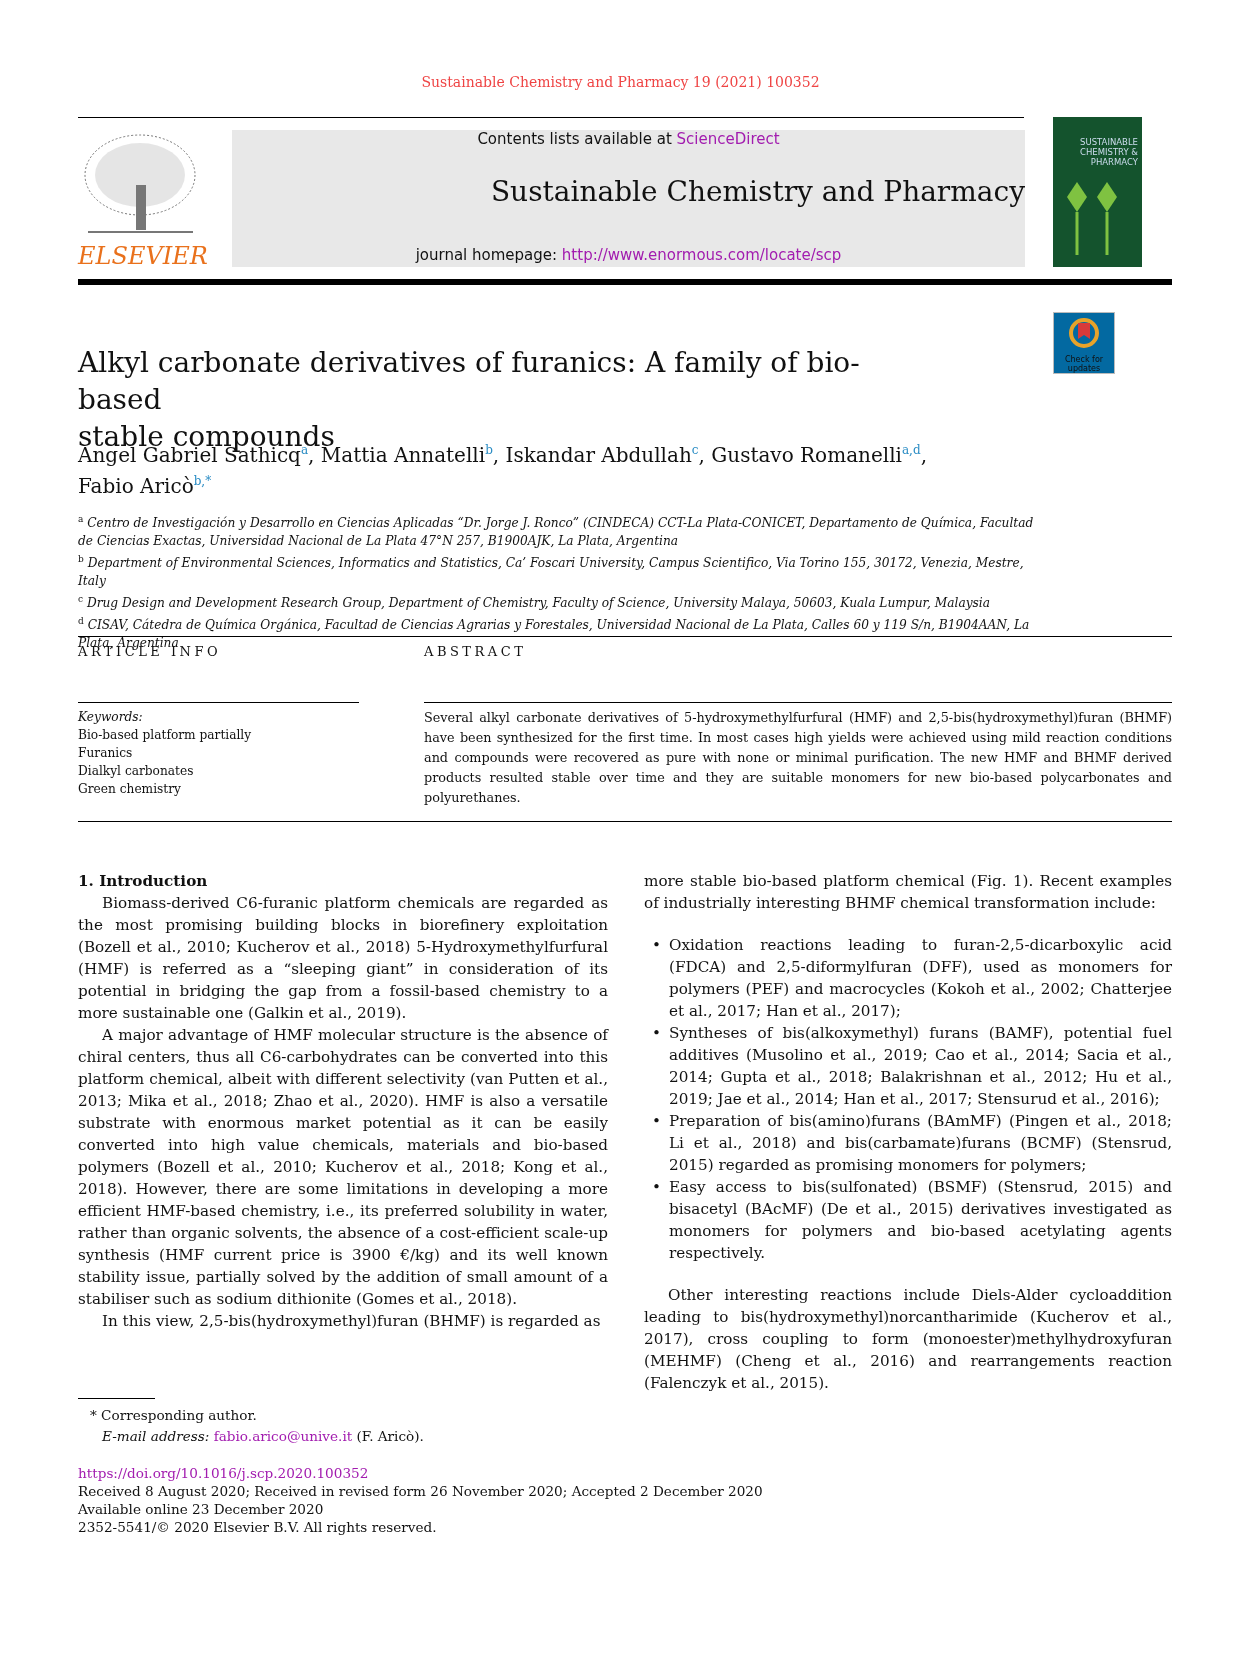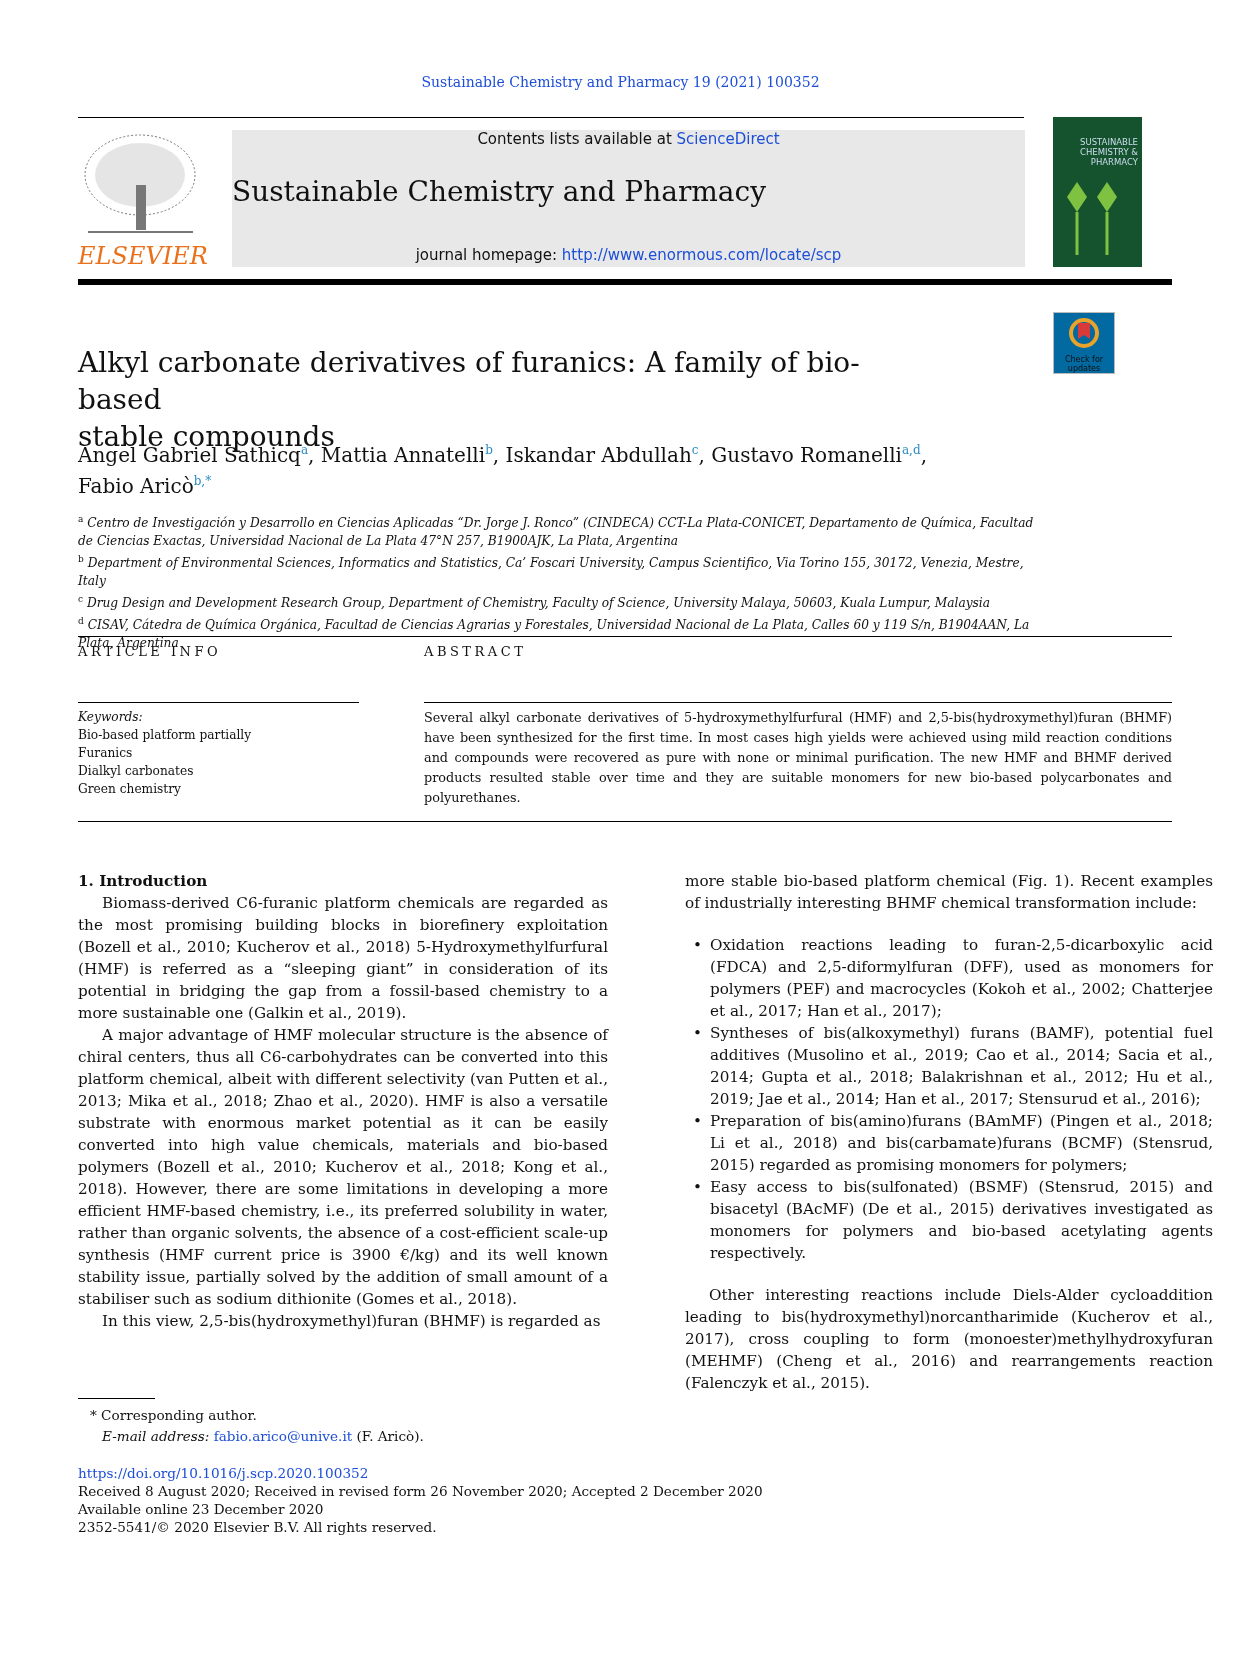--- a/index.html
+++ b/index.html
@@ -1,44 +1,44 @@
 <!DOCTYPE html>
 <html><head>
 <meta charset="utf-8">
 <style>
   html, body { margin:0; padding:0; background:#fff; }
   body { width:1241px; height:1654px; position:relative; font-family:"DejaVu Serif","Liberation Serif",serif; color:#111; overflow:hidden; }
-  a, .lnk { color:#1d4ed8; text-decoration:none; }
+  a, .lnk { color:#a21caf; text-decoration:none; }
   .abs { position:absolute; }
-  .running { left:0; width:1241px; top:74px; text-align:center; font-size:14px; color:#1d4ed8; font-family:"DejaVu Serif",serif; }
+  .running { left:0; width:1241px; top:74px; text-align:center; font-size:14px; color:#ef4444; font-family:"DejaVu Serif",serif; }
   .hr1 { left:78px; top:117px; width:946px; height:1px; background:#000; }
   .logo { left:78px; top:130px; width:125px; height:140px;font-style:italic; }
   .banner { left:232px; top:130px; width:793px; height:137px; background:#e8e8e8; }
   .banner .contents { position:absolute; top:0; width:100%; text-align:center; font-size:15px; font-family:"DejaVu Sans",sans-serif; }
-  .banner .jtitle { position:absolute; top:45px; width:100%; text-align:left; font-size:28px; font-family:"DejaVu Serif",serif; }
+  .banner .jtitle { position:absolute; top:45px; width:100%; text-align:right; font-size:28px; font-family:"DejaVu Serif",serif; }
   .banner .home { position:absolute; top:116px; width:100%; text-align:center; font-size:15px; font-family:"DejaVu Sans",sans-serif; }
   .cover { left:1053px; top:117px; width:89px; height:150px; background:#14532d; }
   .cover .ctxt { position:absolute; right:4px; top:20px; color:#cde; font-size:8.5px; font-family:"DejaVu Sans",sans-serif; text-align:right; line-height:10px; }
   .thickbar { left:78px; top:279px; width:1094px; height:6px; background:#000; }
   .check { left:1053px; top:312px; width:60px; height:60px; border:1px solid #bbb; border-radius:0; background:#0369a1; }
   .title { left:78px; top:344px; width:840px; font-size:28px; line-height:37px; }
   .authors { left:78px; top:437px; width:1000px; font-size:20px; line-height:27px; }
   .authors sup { color:#2a8cc4; font-size:12px; }
   .affils { left:78px; top:510px; width:960px; font-size:12.2px; line-height:18px; font-style:italic; }
   .affils sup { font-style:normal; font-size:9px; }
   .hr2 { left:78px; top:636px; width:1094px; height:1px; background:#000; }
   .hdr { font-size:13px; letter-spacing:3.5px; top:644px; }
   .hr3 { left:78px; top:702px; width:281px; height:1px; background:#000; }
   .hr4 { left:424px; top:702px; width:748px; height:1px; background:#000; }
   .kw { left:78px; top:708px; font-size:12.2px; line-height:18px; }
   .abstract { left:424px; top:708px; width:748px; font-size:12.8px; line-height:20px; text-align:justify; }
   .hr5 { left:78px; top:821px; width:1094px; height:1px; background:#000; }
   .col { font-size:15.2px; line-height:22px; text-align:justify; }
   .lcol { left:78px; top:870px; width:530px; }
-  .rcol { left:644px; top:870px; width:528px;margin-left:41px; }
+  .rcol { left:644px; top:870px; width:528px; }
   .col p { margin:0; }
   .ind { text-indent:24px; }
   ul.bul { margin:0; padding:0 0 0 25px; list-style:none; }
   ul.bul li { position:relative; }
   ul.bul li::before { content:"•"; position:absolute; left:-17px; }
   .fnrule { left:78px; top:1398px; width:77px; height:1px; background:#000; }
   .fn { left:78px; top:1405px; font-size:13.6px; line-height:21px; }
   .foot { left:78px; top:1464px; font-size:13.6px; line-height:18px; }
 </style>
 </head>

